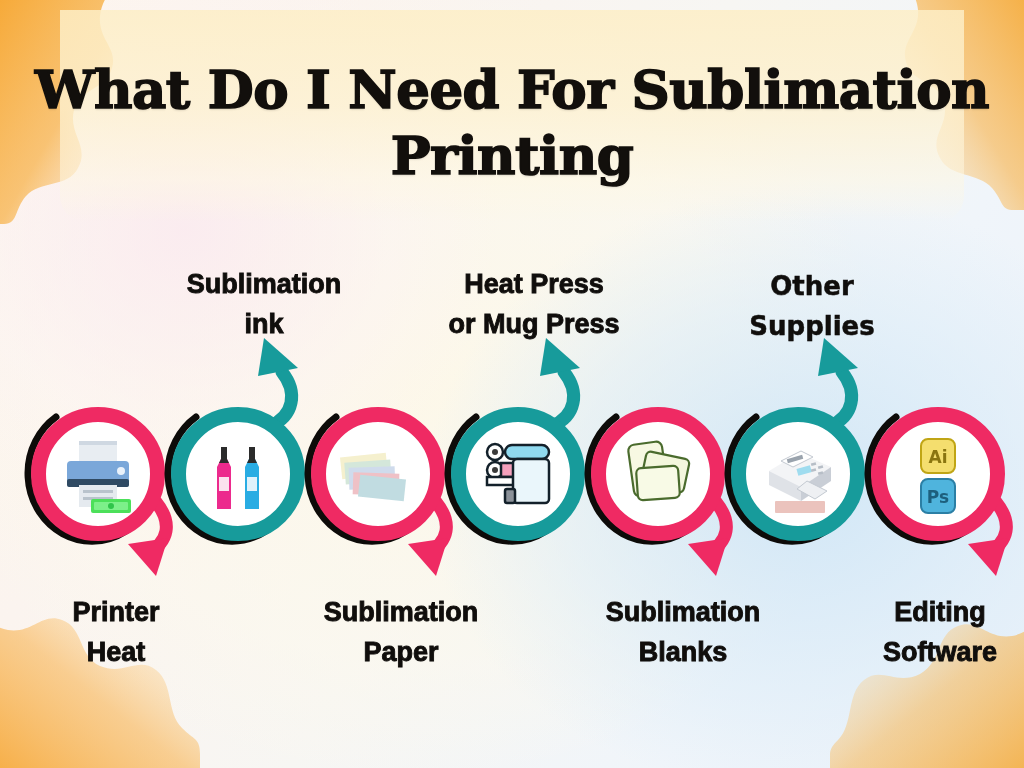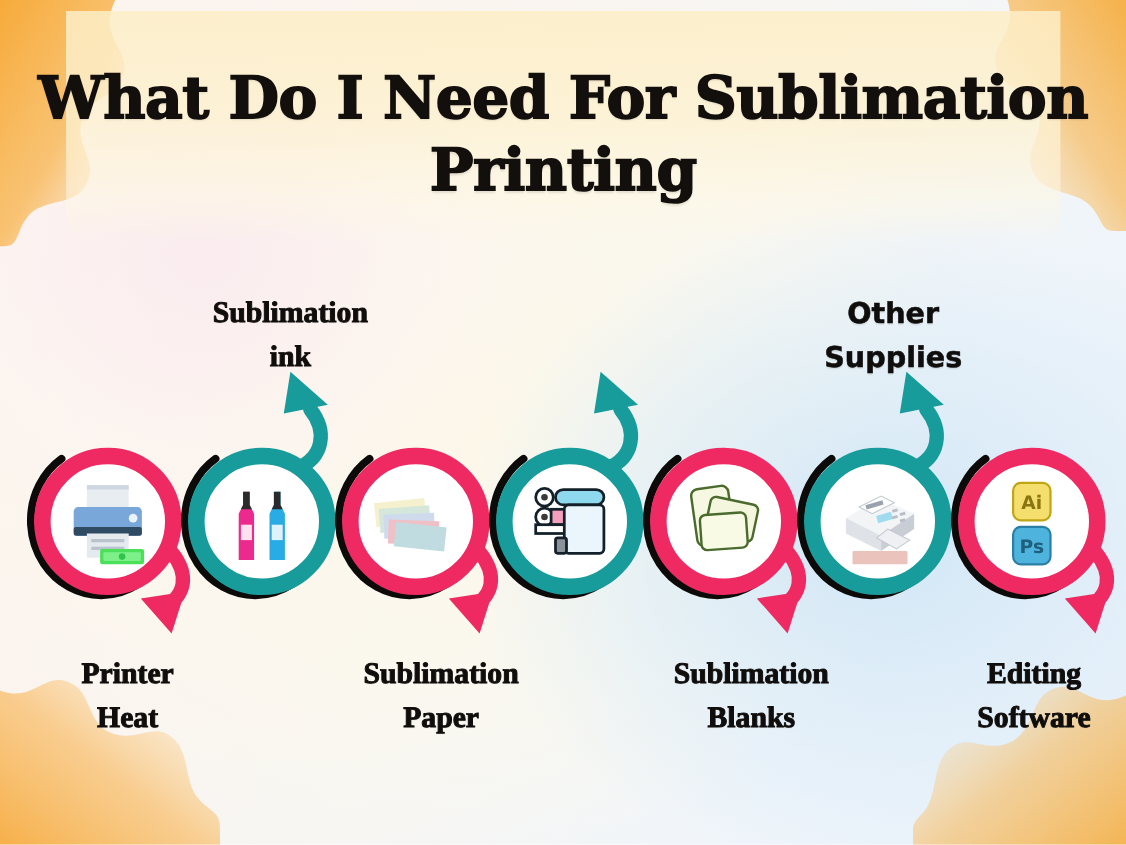--- a/index.html
+++ b/index.html
@@ -101,21 +101,21 @@
   .glyph svg { display: block; width: 100%; height: 100%; }
 
   
   .arrow { position: absolute; pointer-events: none; }
   .arrow svg { display: block; overflow: visible; }
 
   
   .label {
     position: absolute;
     text-align: center;
-    font-family: Liberation Serif, serif;
+    font-family: Liberation Sans, sans-serif;
     font-weight: bold;
     font-size: 27px;
     line-height: 40px;
     color: #100e0c;
     -webkit-text-stroke: 0.9px #100e0c;
     white-space: pre-line;
     text-shadow: 0 1px 1px rgba(0,0,0,0.08);
   }
   .label.sans {
     font-family: "DejaVu Sans", sans-serif;
@@ -376,20 +376,22 @@
 
   <div class="label" style="left:10px; top:592px; width:212px;">Printer
 Heat</div>
 
   <div class="label" style="left:128px; top:264px; width:272px;">Sublimation
 ink</div>
 
   <div class="label" style="left:272px; top:592px; width:258px;">Sublimation
 Paper</div>
 
+  <div class="label" style="left:406px; top:264px; width:256px;">Heat Press
+or Mug Press</div>
 
   <div class="label" style="left:554px; top:592px; width:258px;">Sublimation
 Blanks</div>
 
   <div class="label sans" style="left:706px; top:266px; width:212px;text-align:center;">Other
 Supplies</div>
 
   <div class="label" style="left:846px; top:592px; width:188px;">Editing
 Software</div>
 

